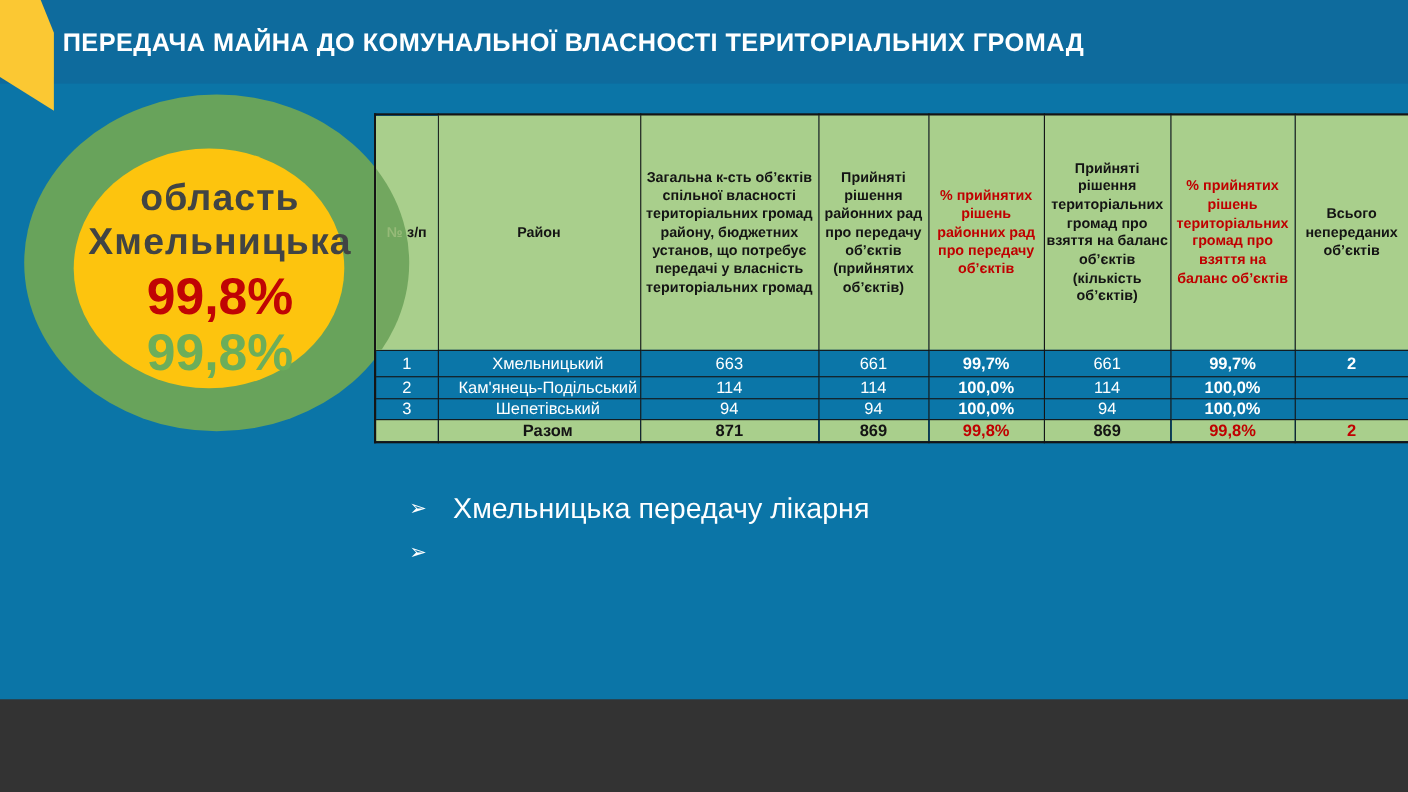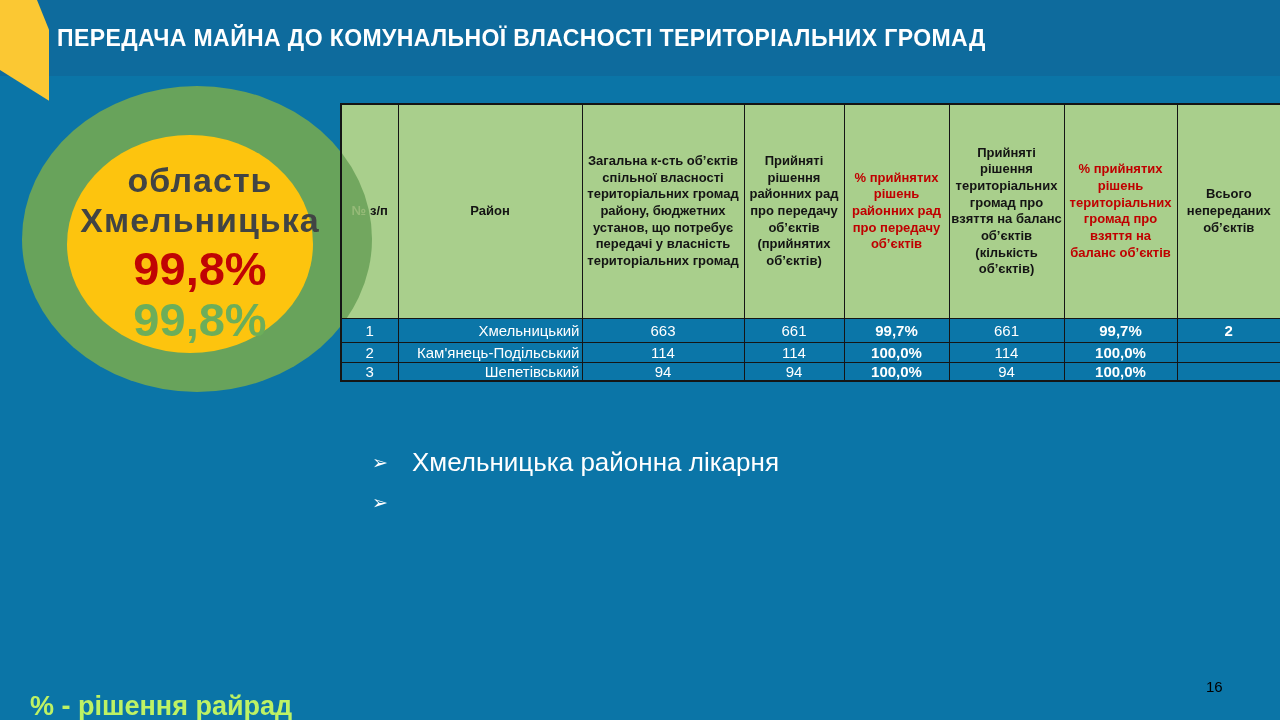--- a/index.html
+++ b/index.html
@@ -1,17 +1,17 @@
 <!DOCTYPE html>
 <html><head>
 <meta charset="utf-8">
 <style>
   html,body { margin:0; padding:0; background:#333; }
   .slide {
-    position:relative; width:1280px; height:720px; overflow:hidden;
+    position:relative; width:1280px; height:636px; overflow:hidden;
     background:#0b75a7; font-family:"Liberation Sans", sans-serif;text-decoration:underline;
   }
   
   .title-band {
     position:absolute; left:0; top:0; width:1280px; height:76px;
     background:#0e6b9d; display:flex; align-items:center;
     box-sizing:border-box; padding-left:57px;
   }
   .slide-title { color:#ffffff; font-size:23px; font-weight:bold; letter-spacing:.4px; }
   
@@ -42,21 +42,21 @@
     padding:2px 1px; overflow-wrap:break-word;
   }
   .tbl th.red { color:#c00000; }
   .tbl tr.hdr { height:214px; }
   .tbl td {
     font-size:15px; color:#ffffff; text-align:center; vertical-align:middle;
     padding:0 2px; overflow:hidden;
   }
   .tbl tr.data { background:#0b76a8; }
   .tbl tr.r1 { height:24px; } .tbl tr.r2 { height:20px; } .tbl tr.r3 { height:19px; }
-  .tbl td.left { text-align:right; padding-left:18px; }
+  .tbl td.left { text-align:center; padding-left:18px; }
   .tbl td.b { font-weight:bold;margin-top:48px; }
   .tbl tr.total { background:#a9cf8c; height:21px; }
   .tbl tr.total td { color:#141414; font-weight:bold; }
   .tbl tr.total td.redv { color:#c00000; }
   
   th.numcell { position:relative; overflow:hidden; }
   th.numcell::before {
     content:""; position:absolute; left:-320px; top:-19px; width:350px; height:306px;
     border-radius:50%; background:#72a75f;
   }
@@ -141,27 +141,37 @@
     <tr class="data r3">
       <td>3</td>
       <td class="left">Шепетівський</td>
       <td>94</td>
       <td>94</td>
       <td class="b">100,0%</td>
       <td>94</td>
       <td class="b">100,0%</td>
       <td class="b"></td>
     </tr>
+    <tr class="total">
+      <td></td>
+      <td class="left">Разом</td>
+      <td>871</td>
+      <td>869</td>
+      <td class="redv">99,8%</td>
+      <td>869</td>
+      <td class="redv">99,8%</td>
+      <td class="redv">2</td>
+    </tr>
   </tbody>
     </table>
 
   <div class="bullets">
     <div class="bullet">
       <span class="arrow">➢</span>
-      <span>Хмельницька районна лікарня</span>
+      <span>Хмельницька передачу лікарня</span>
     </div>
     <div class="bullet">
       <span class="arrow">➢</span>
     </div>
   </div>
 
   <div class="legend">
     <div class="l-red">% - рішення райрад</div>
   </div>
 

